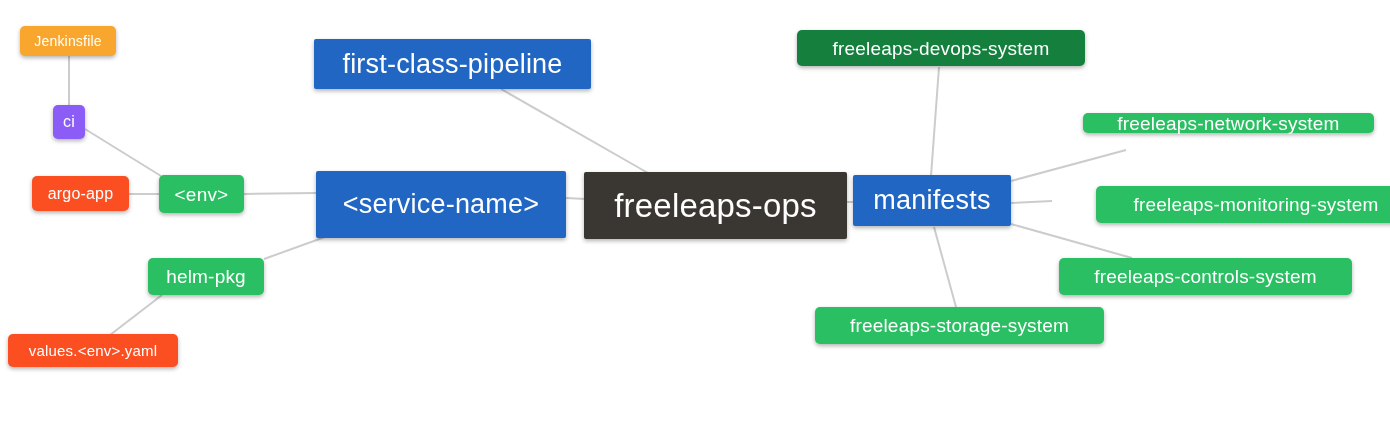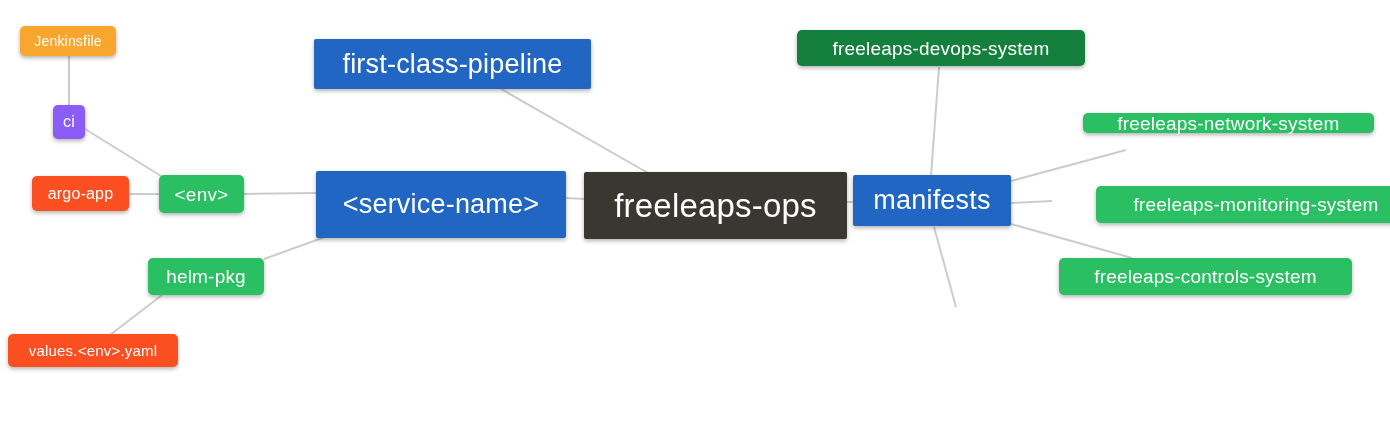--- a/index.html
+++ b/index.html
@@ -60,14 +60,15 @@
   <div class="node big" style="left: 314px; top: 39px; width: 277px; height: 50px; font-size: 27px; background: rgb(33, 102, 194); color: rgb(255, 255, 255);">first-class-pipeline</div>
   <div class="node big" style="left: 316px; top: 171px; width: 250px; height: 67px; font-size: 27px; background: rgb(33, 102, 194); color: rgb(255, 255, 255);">&lt;service-name&gt;</div>
   <div class="node big" style="left: 584px; top: 172px; width: 263px; height: 67px; font-size: 33px; background: rgb(58, 55, 51); color: rgb(255, 255, 255);">freeleaps-ops</div>
   <div class="node big" style="left: 853px; top: 175px; width: 158px; height: 51px; font-size: 27px; background: rgb(33, 102, 194); color: rgb(255, 255, 255);">manifests</div>
   <div class="node" style="left: 148px; top: 258px; width: 116px; height: 37px; font-size: 19px; background: rgb(42, 191, 98); color: rgb(255, 255, 255);">helm-pkg</div>
   <div class="node" style="left: 8px; top: 334px; width: 170px; height: 33px; font-size: 15px; background: rgb(251, 79, 34); color: rgb(255, 255, 255);">values.&lt;env&gt;.yaml</div>
   <div class="node" style="left: 797px; top: 30px; width: 288px; height: 36px; font-size: 19px; background: #15803d; color: rgb(255, 255, 255);">freeleaps-devops-system</div>
   <div class="node" style="left: 1055px; top: 113px; width: 291px; height: 20px; font-size: 19px; background: rgb(42, 191, 98); color: rgb(255, 255, 255); margin-left: 28px;">freeleaps-network-system</div>
   <div class="node" style="left: 1052px; top: 186px; width: 320px; height: 37px; font-size: 19px; background: rgb(42, 191, 98); color: rgb(255, 255, 255); margin-left: 44px;">freeleaps-monitoring-system</div>
   <div class="node" style="left: 1059px; top: 258px; width: 293px; height: 37px; font-size: 19px; background: rgb(42, 191, 98); color: rgb(255, 255, 255);">freeleaps-controls-system</div>
+  <div class="node" style="left: 815px; top: 307px; width: 289px; height: 37px; font-size: 19px; background: rgb(42, 191, 98); color: rgb(255, 255, 255);">freeleaps-storage-system</div>
 
 </div>
 
 </body></html>

